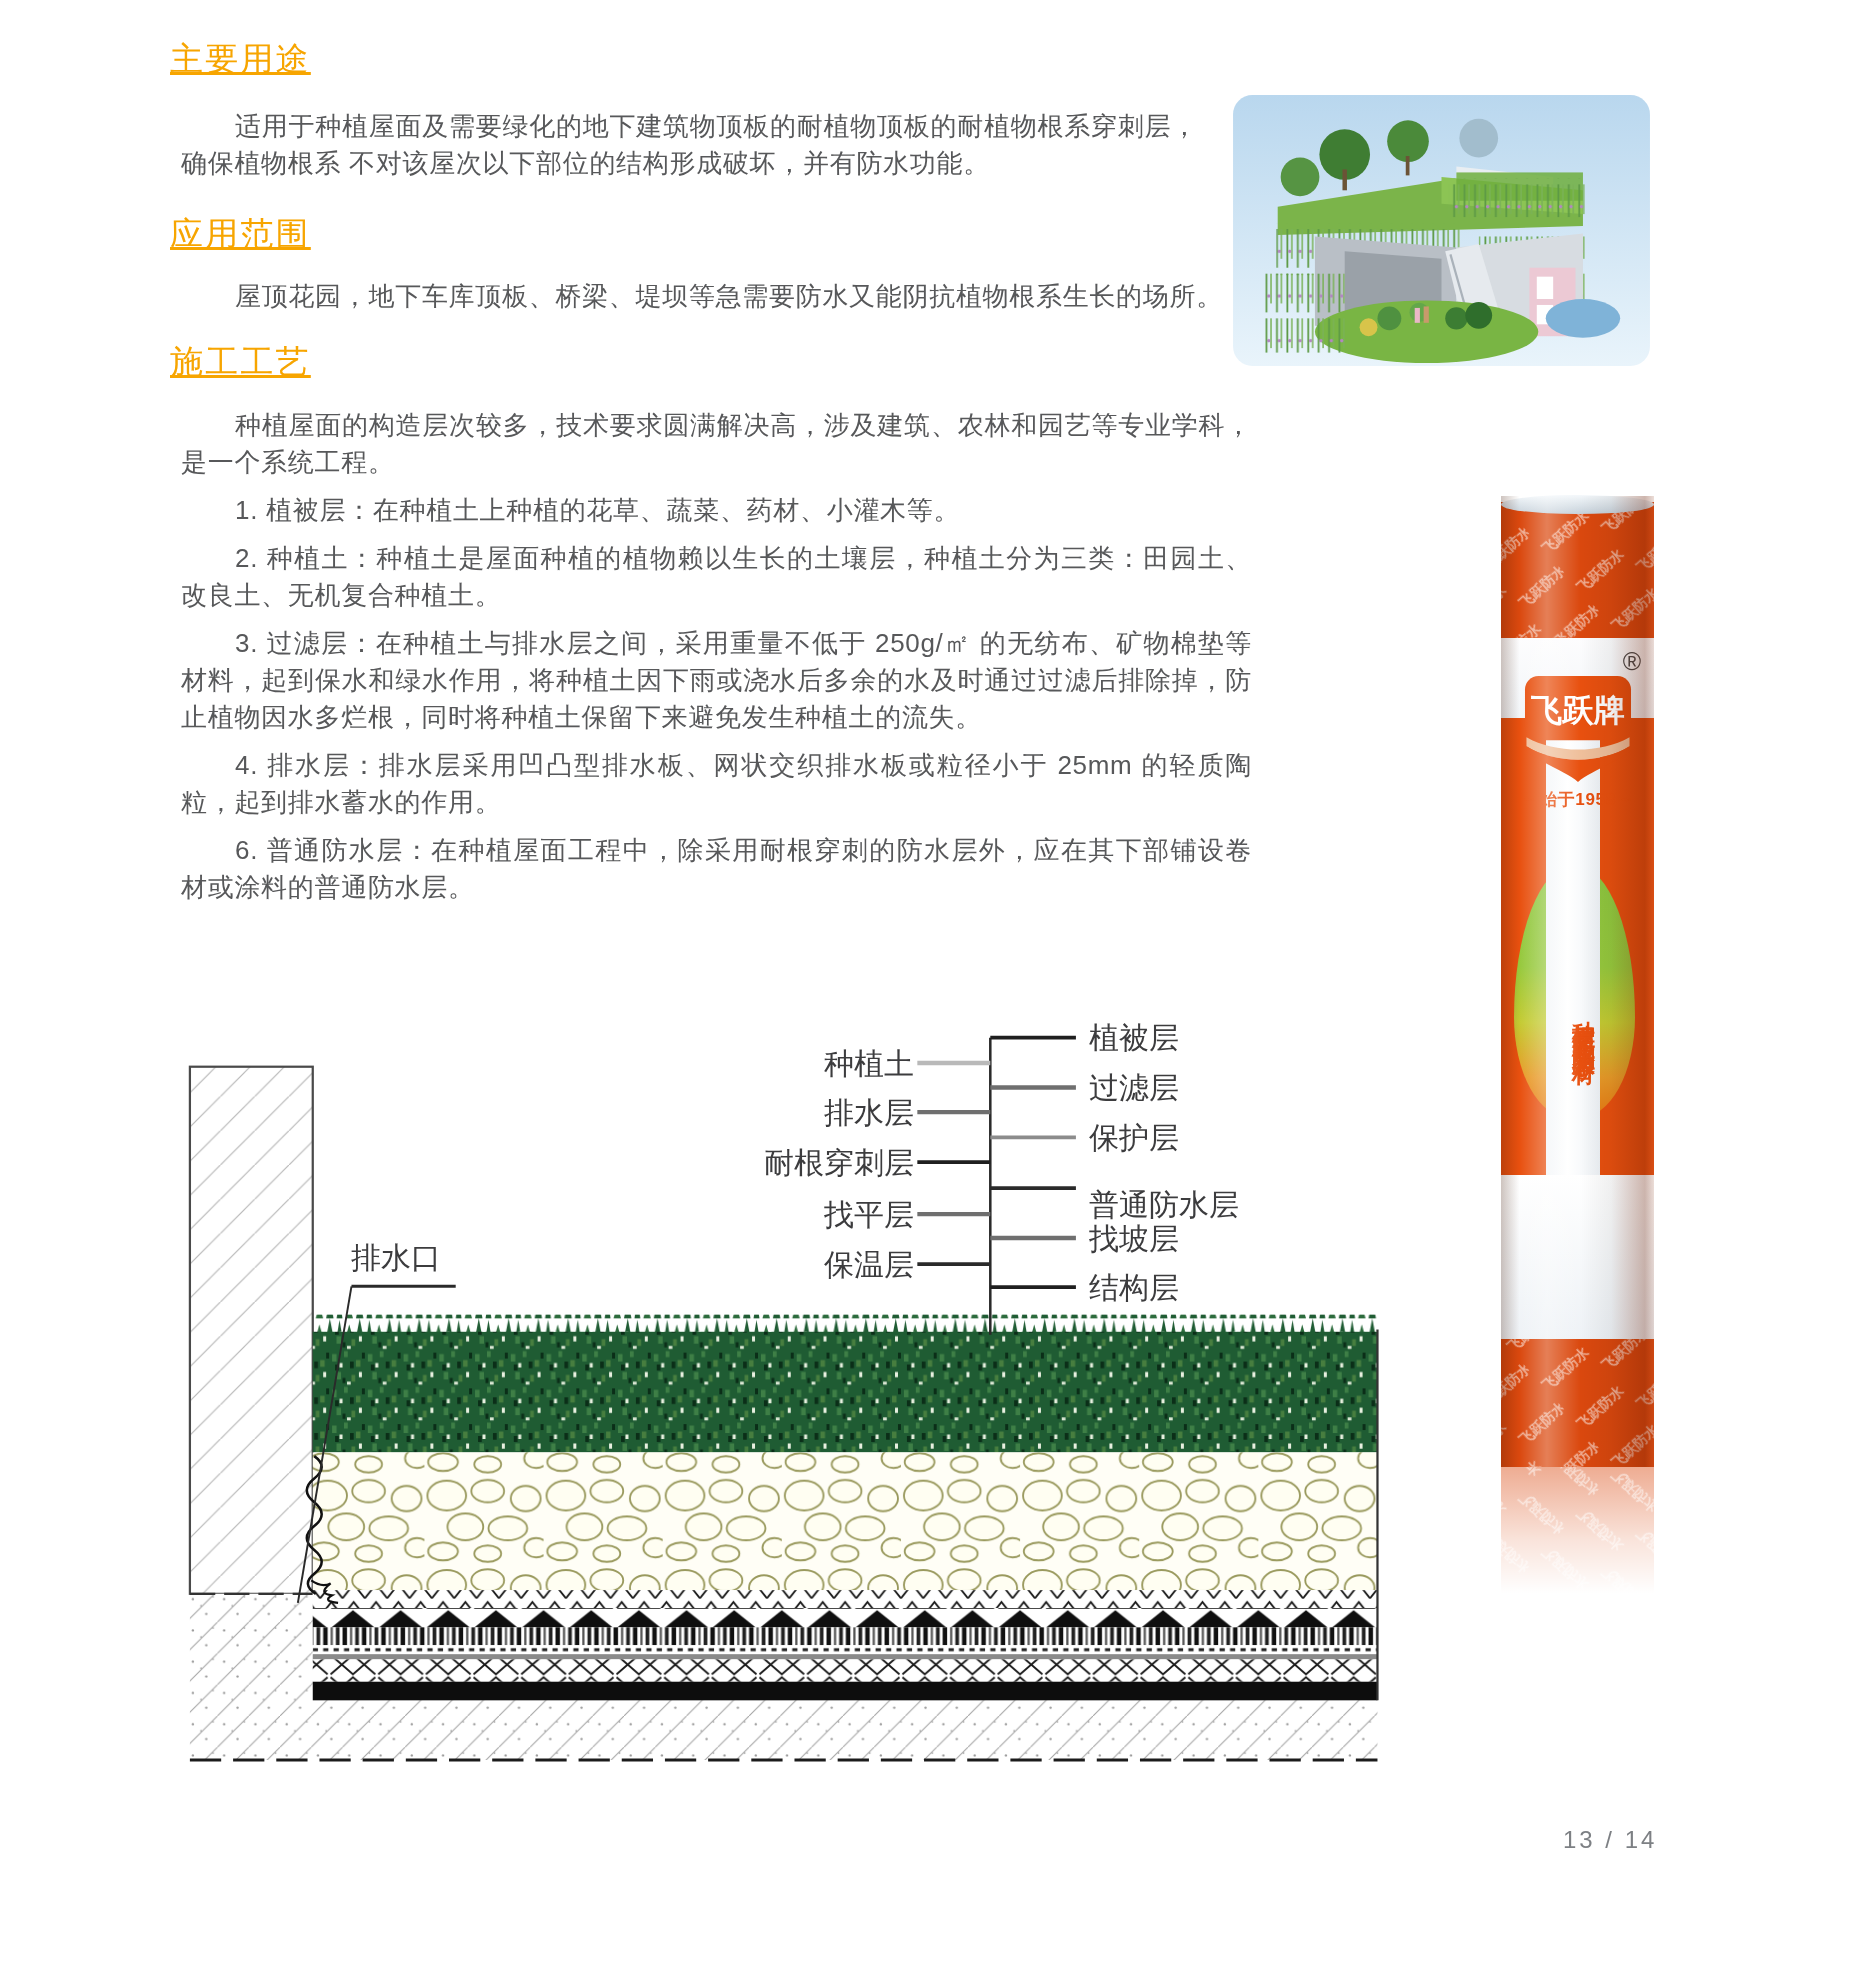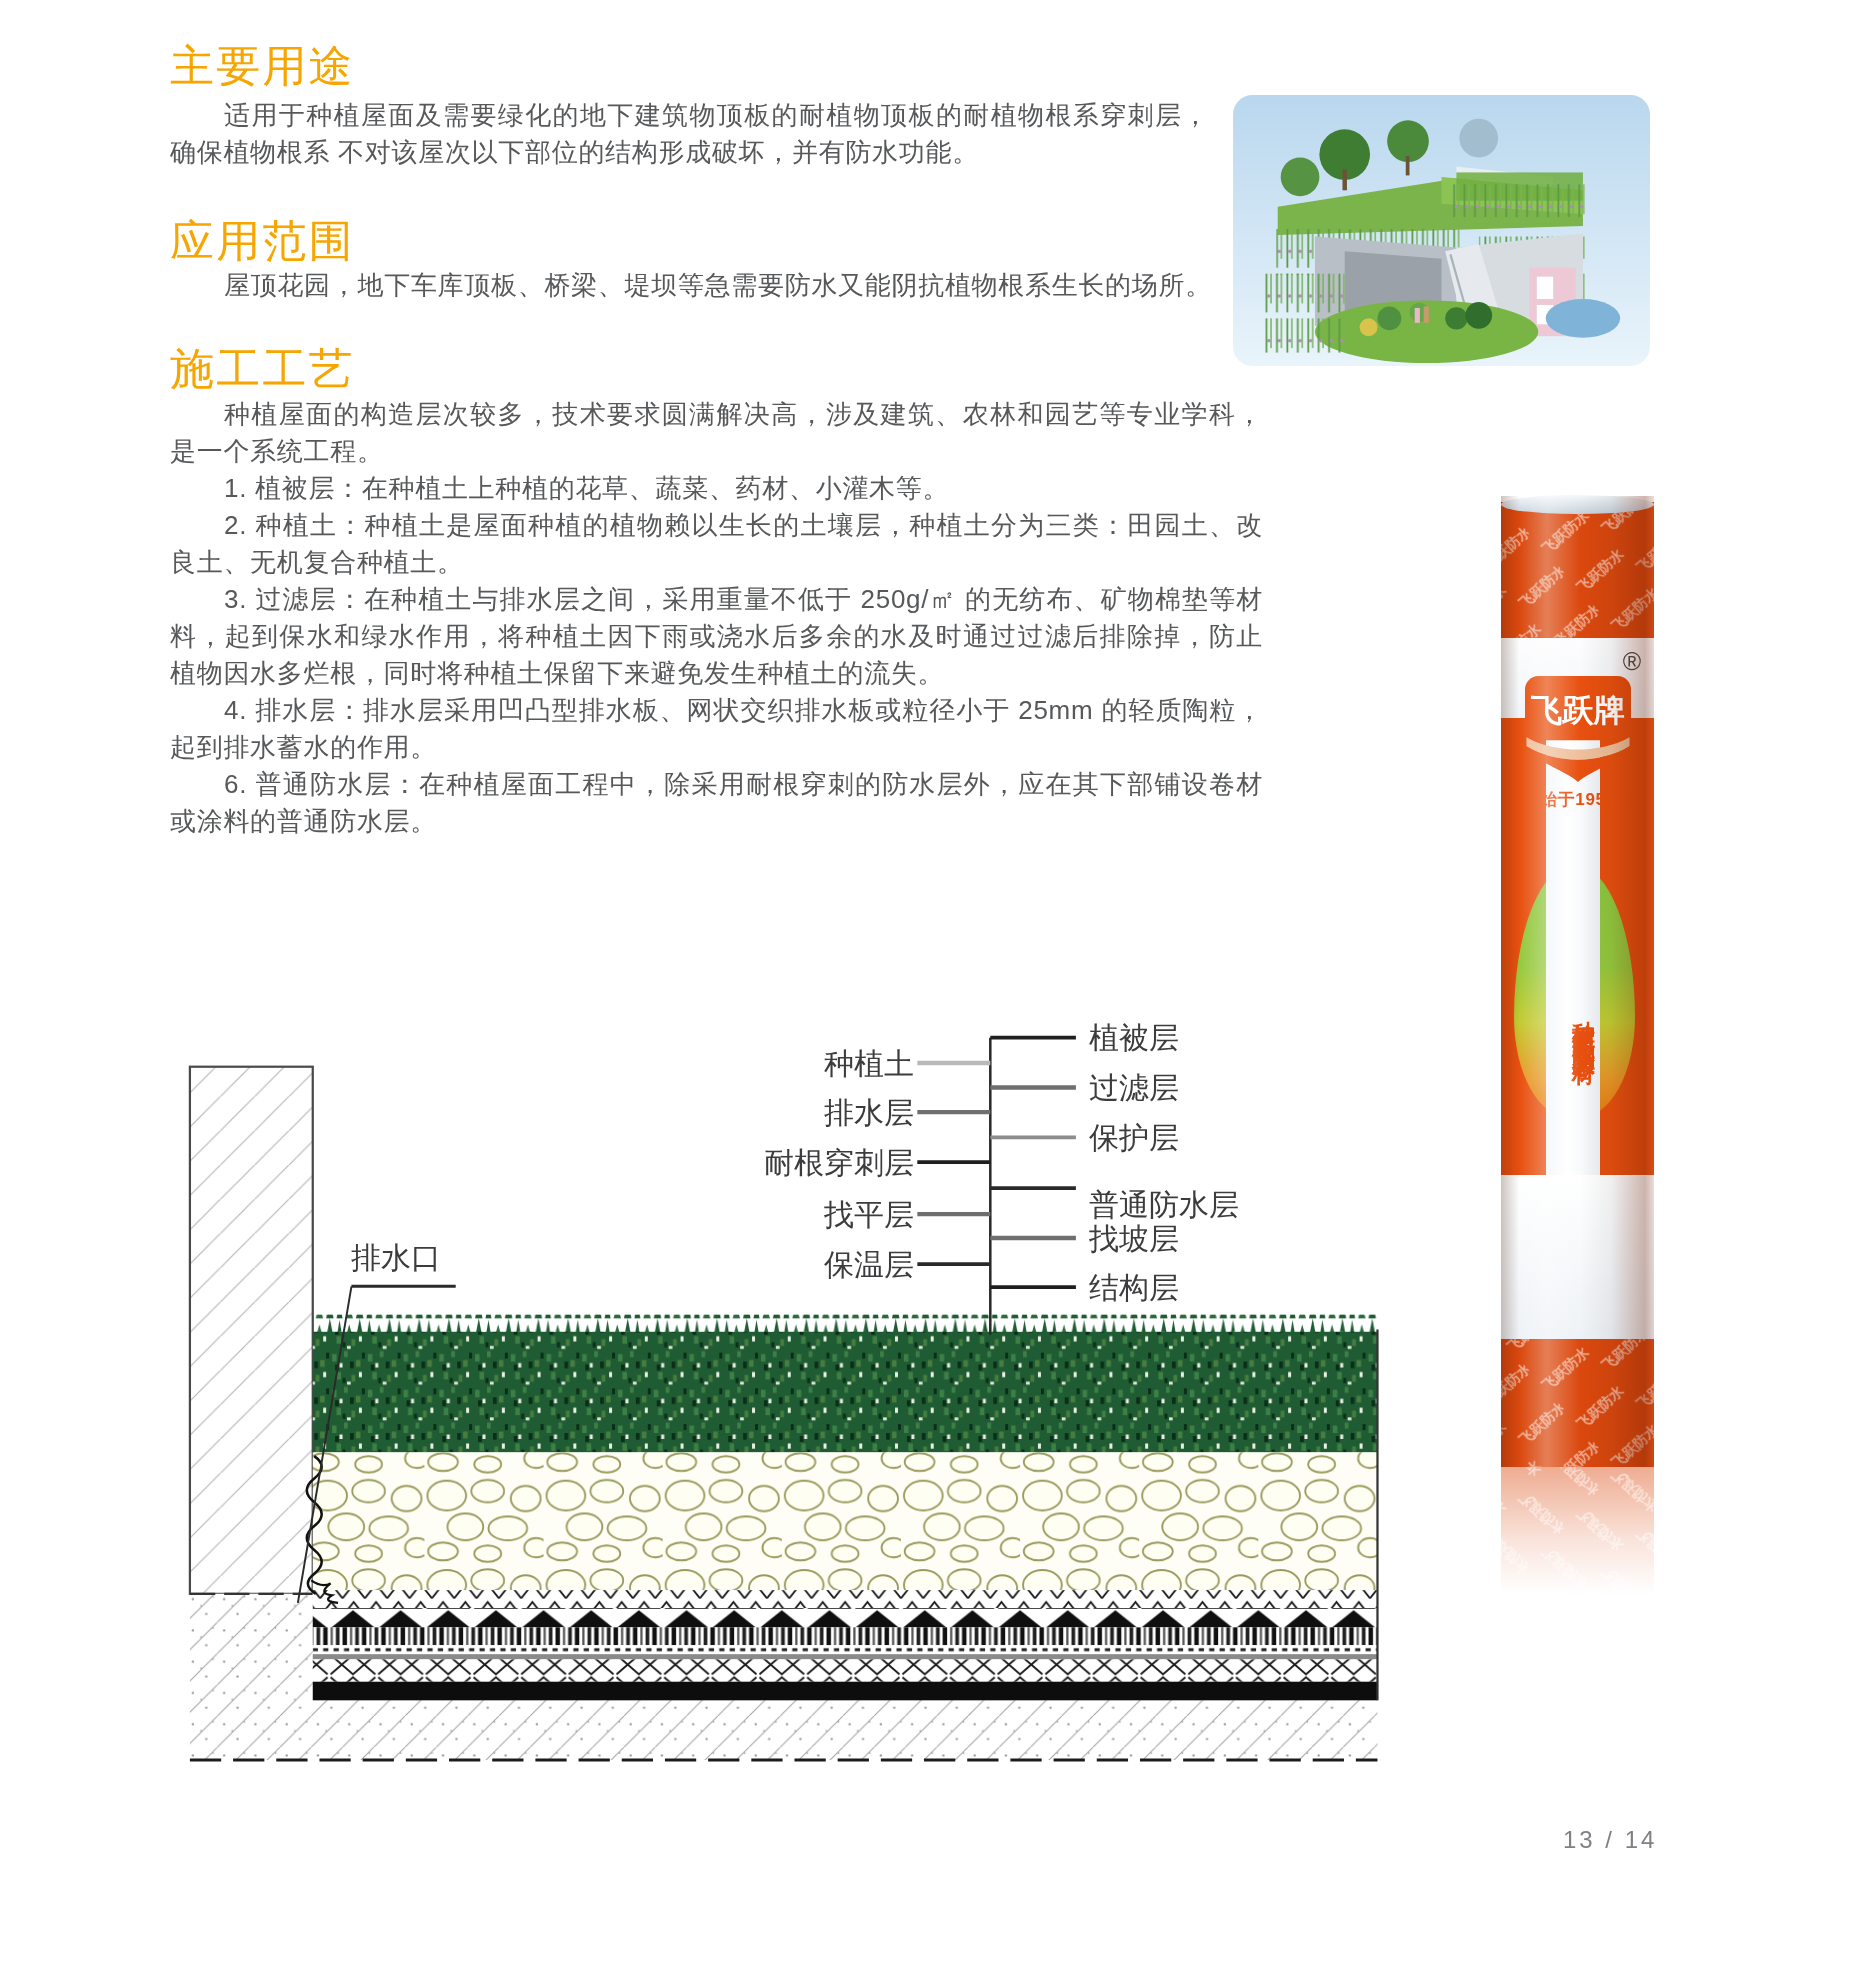--- a/index.html
+++ b/index.html
@@ -2,28 +2,28 @@
 <html style="font-size:12px"><head>
 <meta charset="utf-8">
 <style>
   html,body{margin:0;padding:0;background:#ffffff;}
   .page{
     position:relative;width:1874px;height:1985px;background:#ffffff;overflow:hidden;
     font-family:"Liberation Sans","DejaVu Sans",sans-serif;color:#57585A;
   }
   
   .sec-heading{
-    position:absolute;left:170px;font-size:44px;font-weight:500;color:#F7A500;
-    letter-spacing:2.2px;white-space:nowrap;
+    position:absolute;left:170px;font-size:33px;font-weight:500;color:#F7A500;
+    letter-spacing:2.2px;white-space:nowrap;text-decoration:underline;
   }
   .sec-body{
     position:absolute;left:170px;font-size:26px;line-height:37px;color:#57585A;
     text-align:justify;letter-spacing:0.7px;
   }
-  .sec-body p{margin:0;text-indent:54px;}
+  .sec-body p{margin:11px;text-indent:54px;}
   #body-main-use{top:97px;width:1039px;}
   #h-main-use{top:37px;}
   #h-application{top:212px;}
   #body-application{top:267px;width:1087px;}
   #h-process{top:340px;}
   #body-process{top:396px;width:1093px;}
   
   .photo{
     position:absolute;left:1233px;top:95px;width:417px;height:271px;
     border-radius:19.4px;overflow:hidden;

